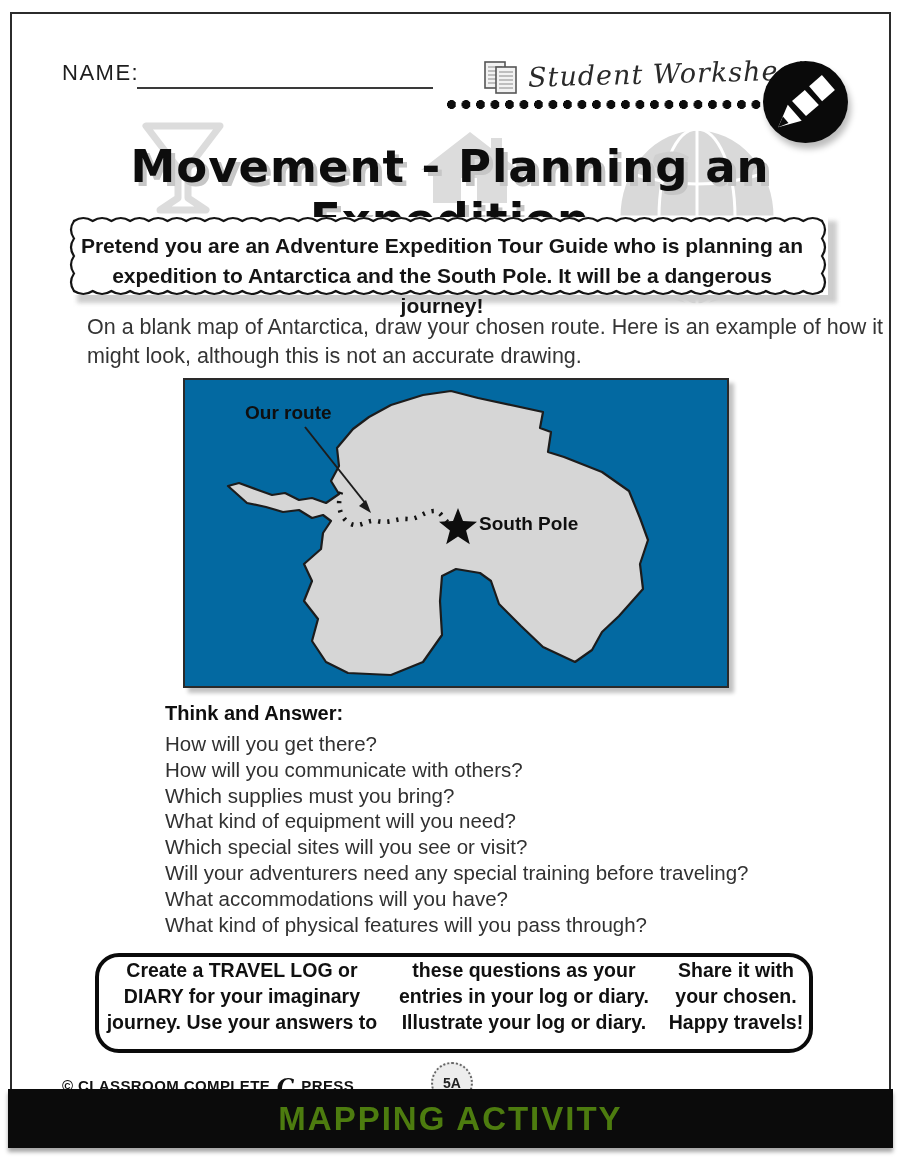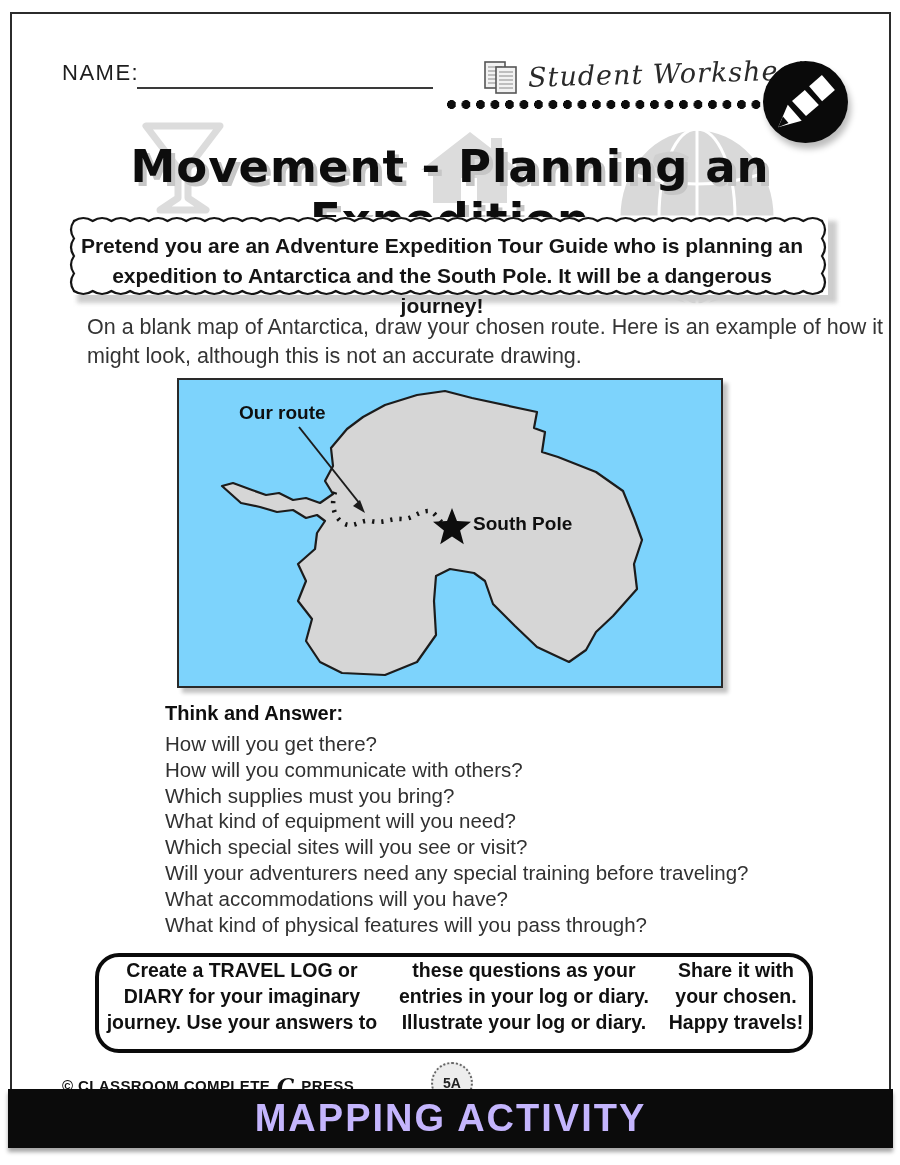--- a/index.html
+++ b/index.html
@@ -26,42 +26,42 @@
   
   .intro-box{position:absolute;left:68px;top:212px;width:764px;height:88px;z-index:2;}
   .intro-shadow{position:absolute;left:9px;top:9px;width:760px;height:82px;background:#cdcdcd;filter:blur(2px);}
   .intro-bg{position:absolute;left:4px;top:5px;right:4px;bottom:5px;background:#fff;}
   .intro-box svg.wavy{position:absolute;left:0;top:0;}
   .intro-text{position:absolute;left:2px;right:18px;top:19px;text-align:center;
         font-weight:bold;font-size:21px;line-height:30px;color:#141414;}
   
   .instructions{position:absolute;left:62px;top:313px;width:805px;font-size:21.5px;line-height:29px;color:#343434;z-index:2;margin-left:25px;}
   
-  .map-fig{position:absolute;left:177px;top:378px;width:542px;height:306px;background:#7dd3fc;
+  .map-fig{position:absolute;left:183px;top:378px;width:542px;height:306px;background:#0369a1;
         border:2px solid #2a2a2a;box-shadow:5px 5px 4px #c2c2c2;z-index:2;}
   .map-route-label{position:absolute;left:60px;top:22px;font-weight:bold;font-size:19px;color:#0f0f0f;}
   .map-pole-label{position:absolute;left:294px;top:133px;font-weight:bold;font-size:19px;color:#0f0f0f;}
   
   .think-heading{position:absolute;left:165px;top:702px;font-size:20px;font-weight:bold;color:#0f0f0f;z-index:2;}
   .questions{position:absolute;left:165px;top:731px;font-size:20.5px;line-height:25.8px;color:#313131;z-index:2;}
   
   .activity-box{position:absolute;left:95px;top:953px;width:710px;height:92px;border:4px solid #0a0a0a;
         border-radius:24px;background:#fff;display:flex;flex-direction:row;justify-content:center;
         text-align:center;font-weight:bold;font-size:19.5px;line-height:26px;color:#101010;z-index:2;}
   
   .copyright{position:absolute;left:62px;top:1073px;font-size:15px;font-weight:bold;letter-spacing:.4px;
         color:#111;white-space:nowrap;z-index:3;}
   .logo-c{font-family:"DejaVu Serif",serif;font-style:italic;font-size:22px;vertical-align:-3px;padding:0 2px;}
   .page-badge{position:absolute;left:431px;top:1062px;width:38px;height:38px;border-radius:50%;
         background:#ededed;border:2px dotted #666;display:flex;align-items:center;justify-content:center;
         font-size:14px;font-weight:bold;color:#222;z-index:3;}
   .banner{position:absolute;left:8px;top:1089px;width:885px;height:59px;background:#0b0b0b;
         display:flex;align-items:center;justify-content:center;z-index:5;
         box-shadow:0 4px 4px rgba(0,0,0,.35);}
-  .banner-text{color:#c4b5fd;font-size:38px;font-weight:bold;letter-spacing:2px;
+  .banner-text{color:#4d7c0f;font-size:33px;font-weight:bold;letter-spacing:2px;
         font-family:"Liberation Sans",sans-serif;}
 </style>
 </head>
 <body>
 
 <div class="page">
 
   <div class="page-frame"></div>
 
   <svg class="wm" style="left:128px;top:120px;" width="110" height="100" viewBox="0 0 110 100">

